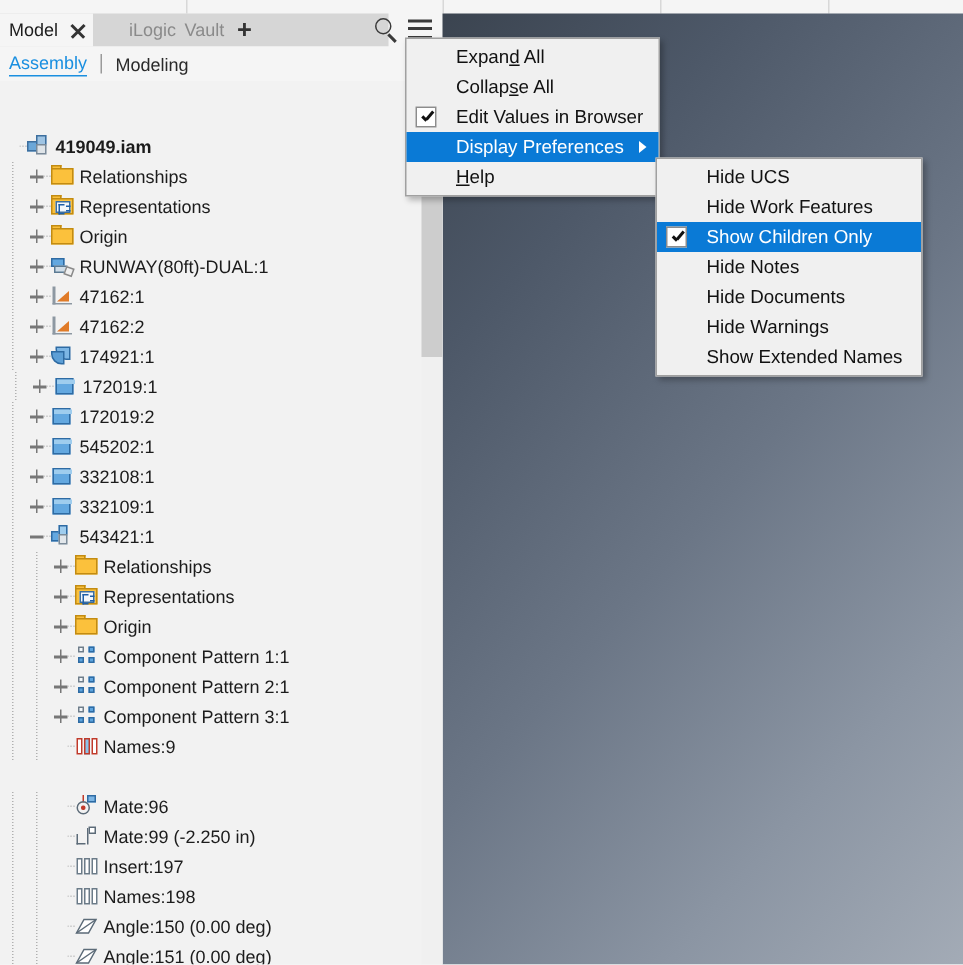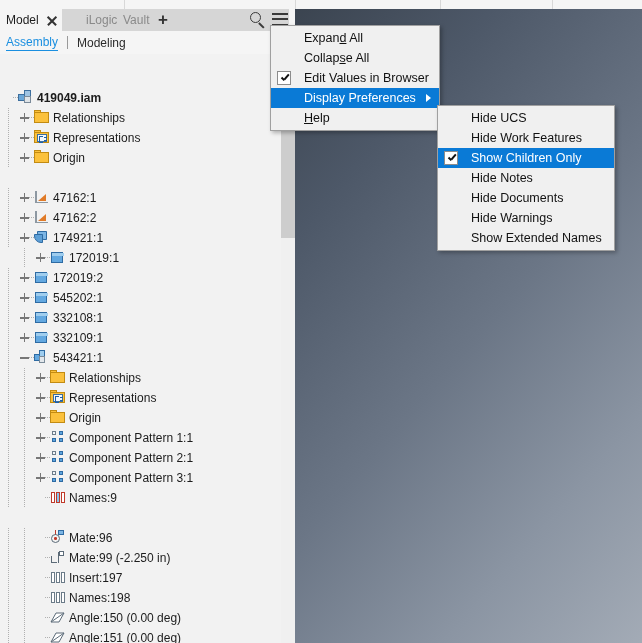--- a/index.html
+++ b/index.html
@@ -13,21 +13,21 @@
 
   
   .ribbon-strip {
     position: absolute; top: 0; left: 0; width: 642px; height: 9px;
     background: #f5f5f5;
   }
   .ribbon-sep { position: absolute; top: 0; width: 1px; height: 9px; background: #d8d8d8; }
 
   
   .tabbar {
-    position: absolute; top: 9px; left: 0; width: 289px; height: 22px;
+    position: absolute; top: 9px; left: 0; width: 259px; height: 22px;
     background: #d6d6d6;
   }
   .tab-active {
     position: absolute; top: 0; left: 0; height: 22px;
     background: #f5f5f5; display: flex; align-items: center;
     padding: 0 4px 0 6px; gap: 6px;
   }
   .tab-label { font-size: 12px; color: #1c1c1c; }
   .tab-close {
     width: 13px; height: 13px; position: relative; cursor: pointer;
@@ -357,20 +357,33 @@
           <span class="exp plus" style="left:20px; top:5px"></span>
           <span class="guide-h" style="left:29px; top:9px; width:5px"></span>
           <span style="position:absolute; left:34px; top:2px; width:16px; height:15px">
             <span class="ico ic-folder">
               <i class="tab"></i>
               <i class="body"></i>
             </span>
           </span>
           <span class="lbl" style="position:absolute; left:53px">Origin</span>
         </div>
+        <div class="row" style="top:80px; position:absolute; left:0; width:281px">
+          <span class="guide" style="left:8px"></span>
+          <span class="exp plus" style="left:20px; top:5px"></span>
+          <span class="guide-h" style="left:29px; top:9px; width:5px"></span>
+          <span style="position:absolute; left:34px; top:2px; width:16px; height:15px">
+            <span class="ico ic-runway">
+              <i class="r1"></i>
+              <i class="r2"></i>
+              <i class="r3"></i>
+            </span>
+          </span>
+          <span class="lbl" style="position:absolute; left:53px">RUNWAY(80ft)-DUAL:1</span>
+        </div>
         <div class="row" style="top:100px; position:absolute; left:0; width:281px">
           <span class="guide" style="left:8px"></span>
           <span class="exp plus" style="left:20px; top:5px"></span>
           <span class="guide-h" style="left:29px; top:9px; width:5px"></span>
           <span style="position:absolute; left:34px; top:2px; width:16px; height:15px">
             <span class="ico ic-wedge">
               <i class="ax"></i>
               <i class="ax2"></i>
               <i class="tri"></i>
             </span>
@@ -395,21 +408,21 @@
           <span class="exp plus" style="left:20px; top:5px"></span>
           <span class="guide-h" style="left:29px; top:9px; width:5px"></span>
           <span style="position:absolute; left:34px; top:2px; width:16px; height:15px">
             <span class="ico ic-sheet">
               <i class="s1"></i>
               <i class="s2"></i>
             </span>
           </span>
           <span class="lbl" style="position:absolute; left:53px">174921:1</span>
         </div>
-        <div class="row" style="top:160px; position:absolute; left:16px; width:323px">
+        <div class="row" style="top:160px; position:absolute; left:2px; width:323px">
           <span class="guide" style="left:8px"></span>
           <span class="exp plus" style="left:20px; top:5px"></span>
           <span class="guide-h" style="left:29px; top:9px; width:5px"></span>
           <span style="position:absolute; left:34px; top:2px; width:16px; height:15px">
             <span class="ico ic-part">
               <i class="cube"></i>
             </span>
           </span>
           <span class="lbl" style="position:absolute; left:53px">172019:1</span>
         </div>

